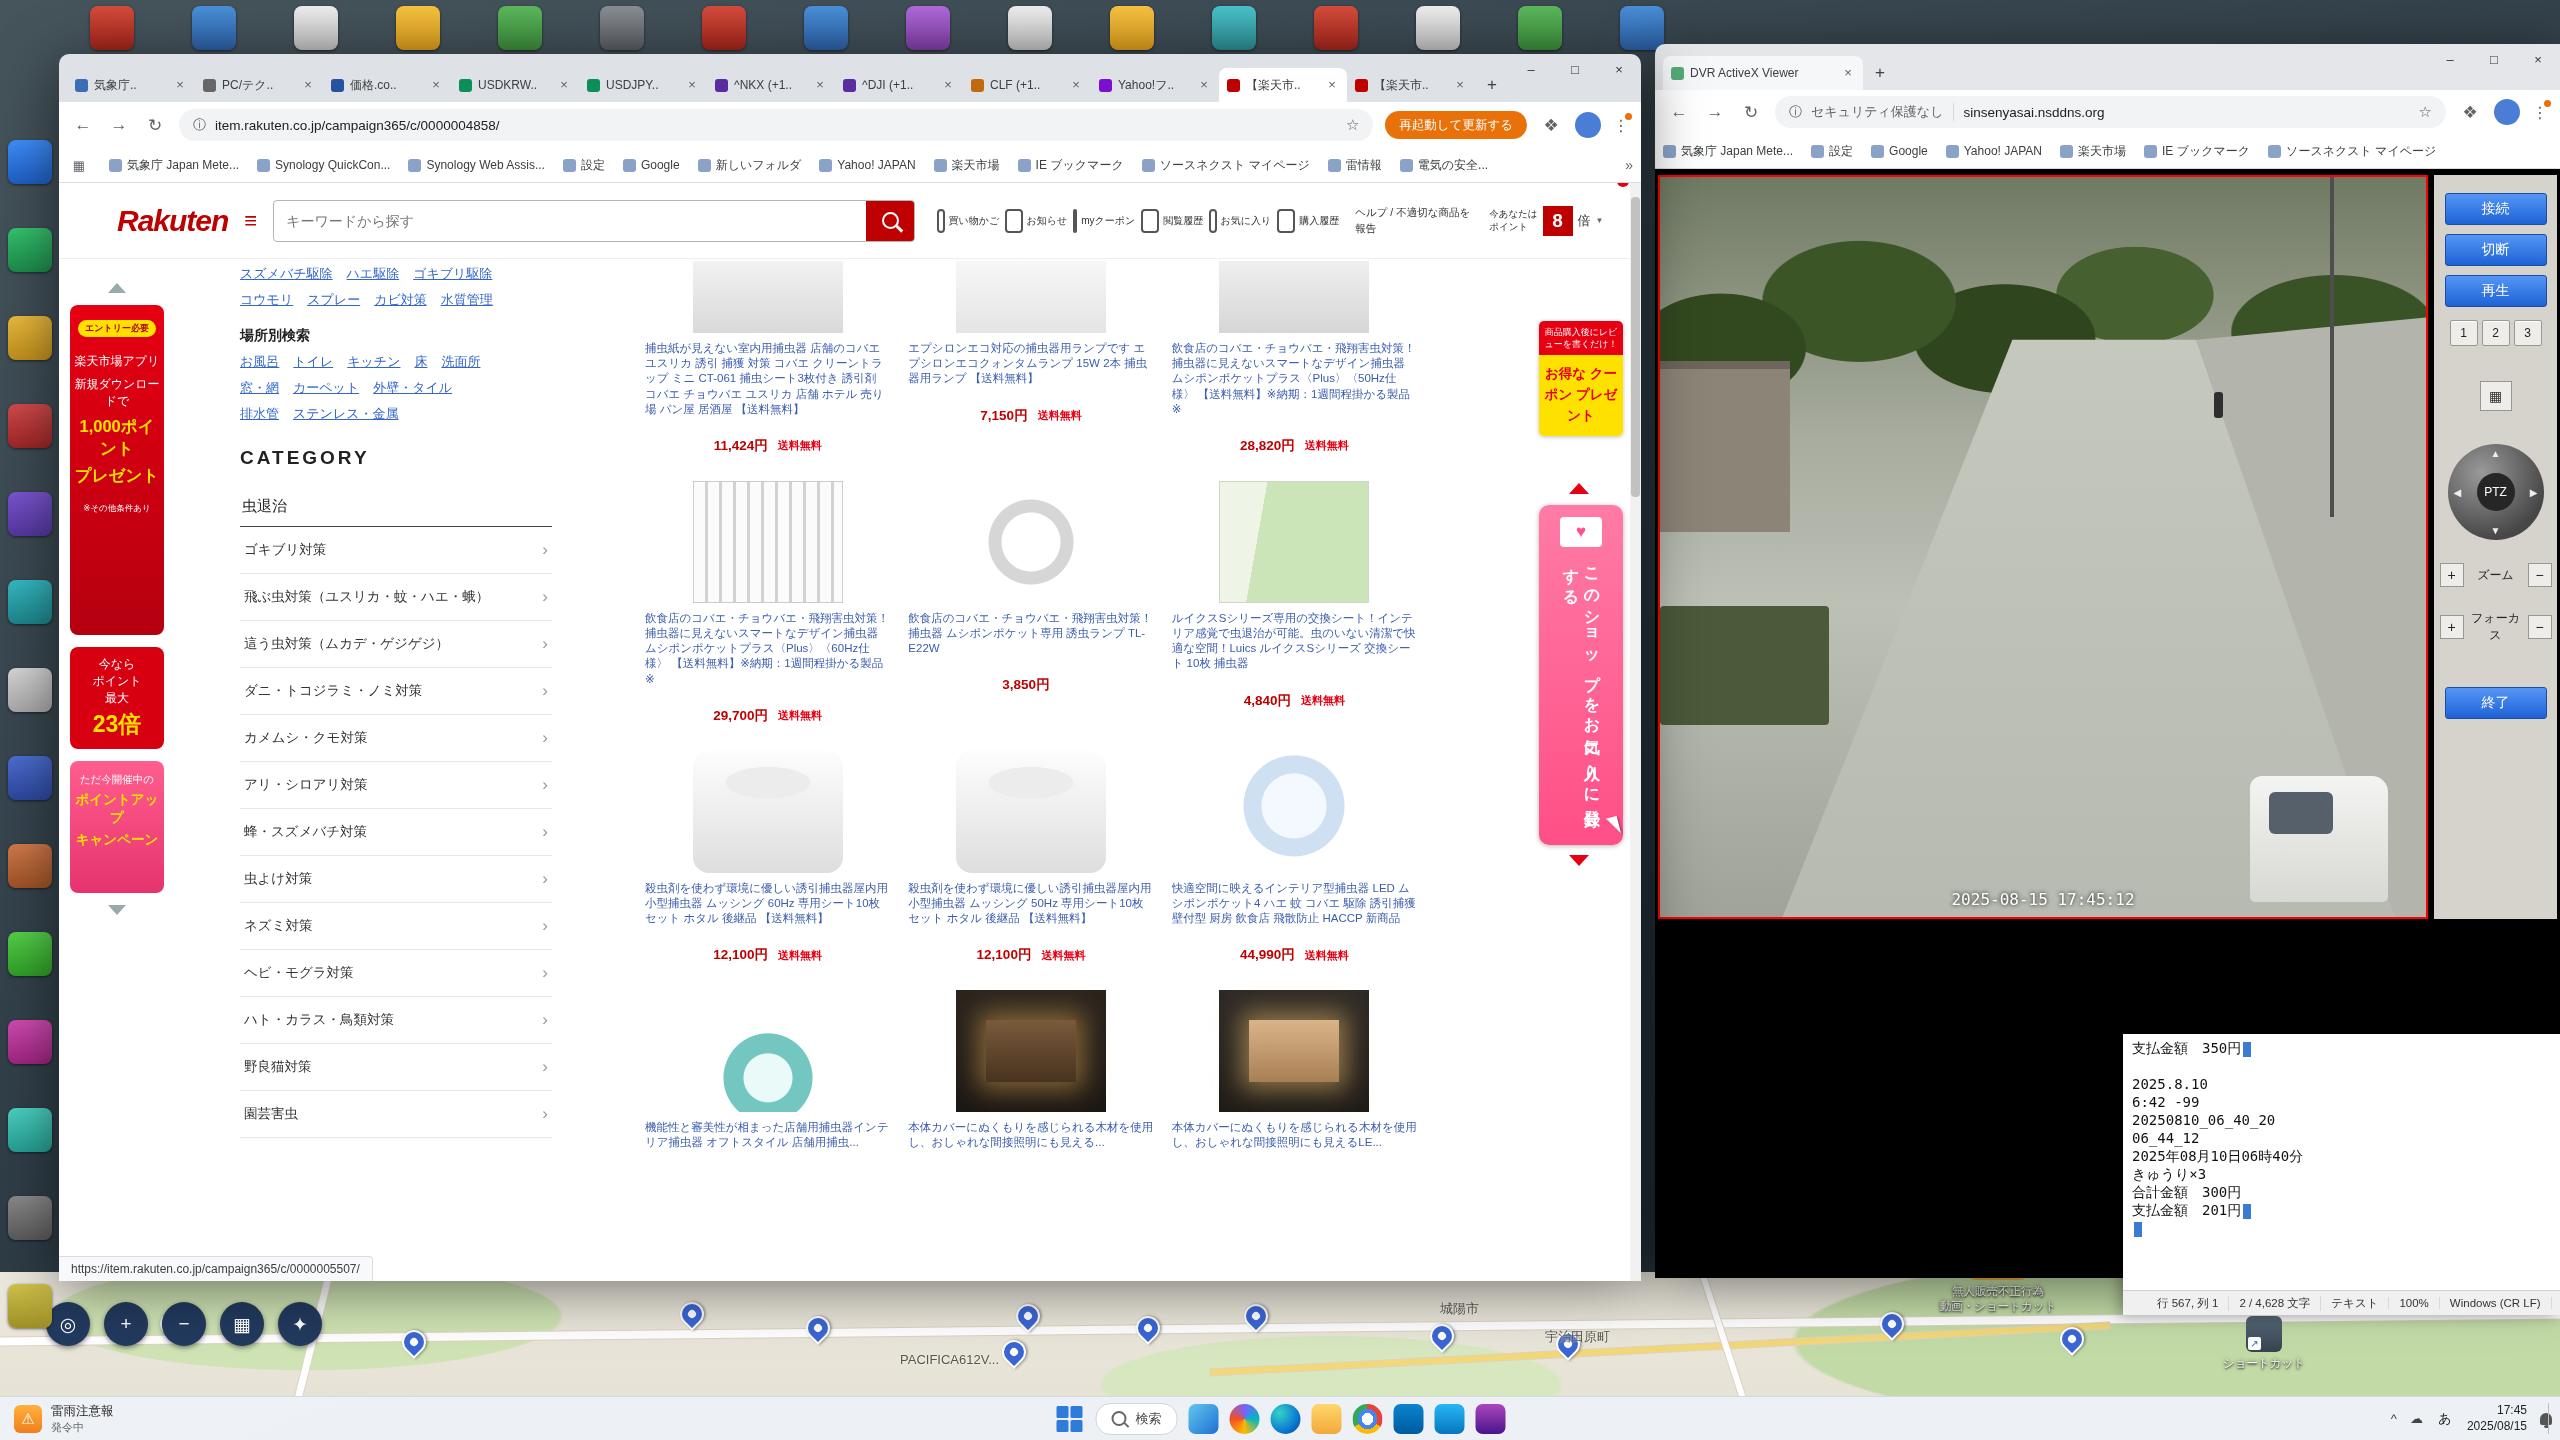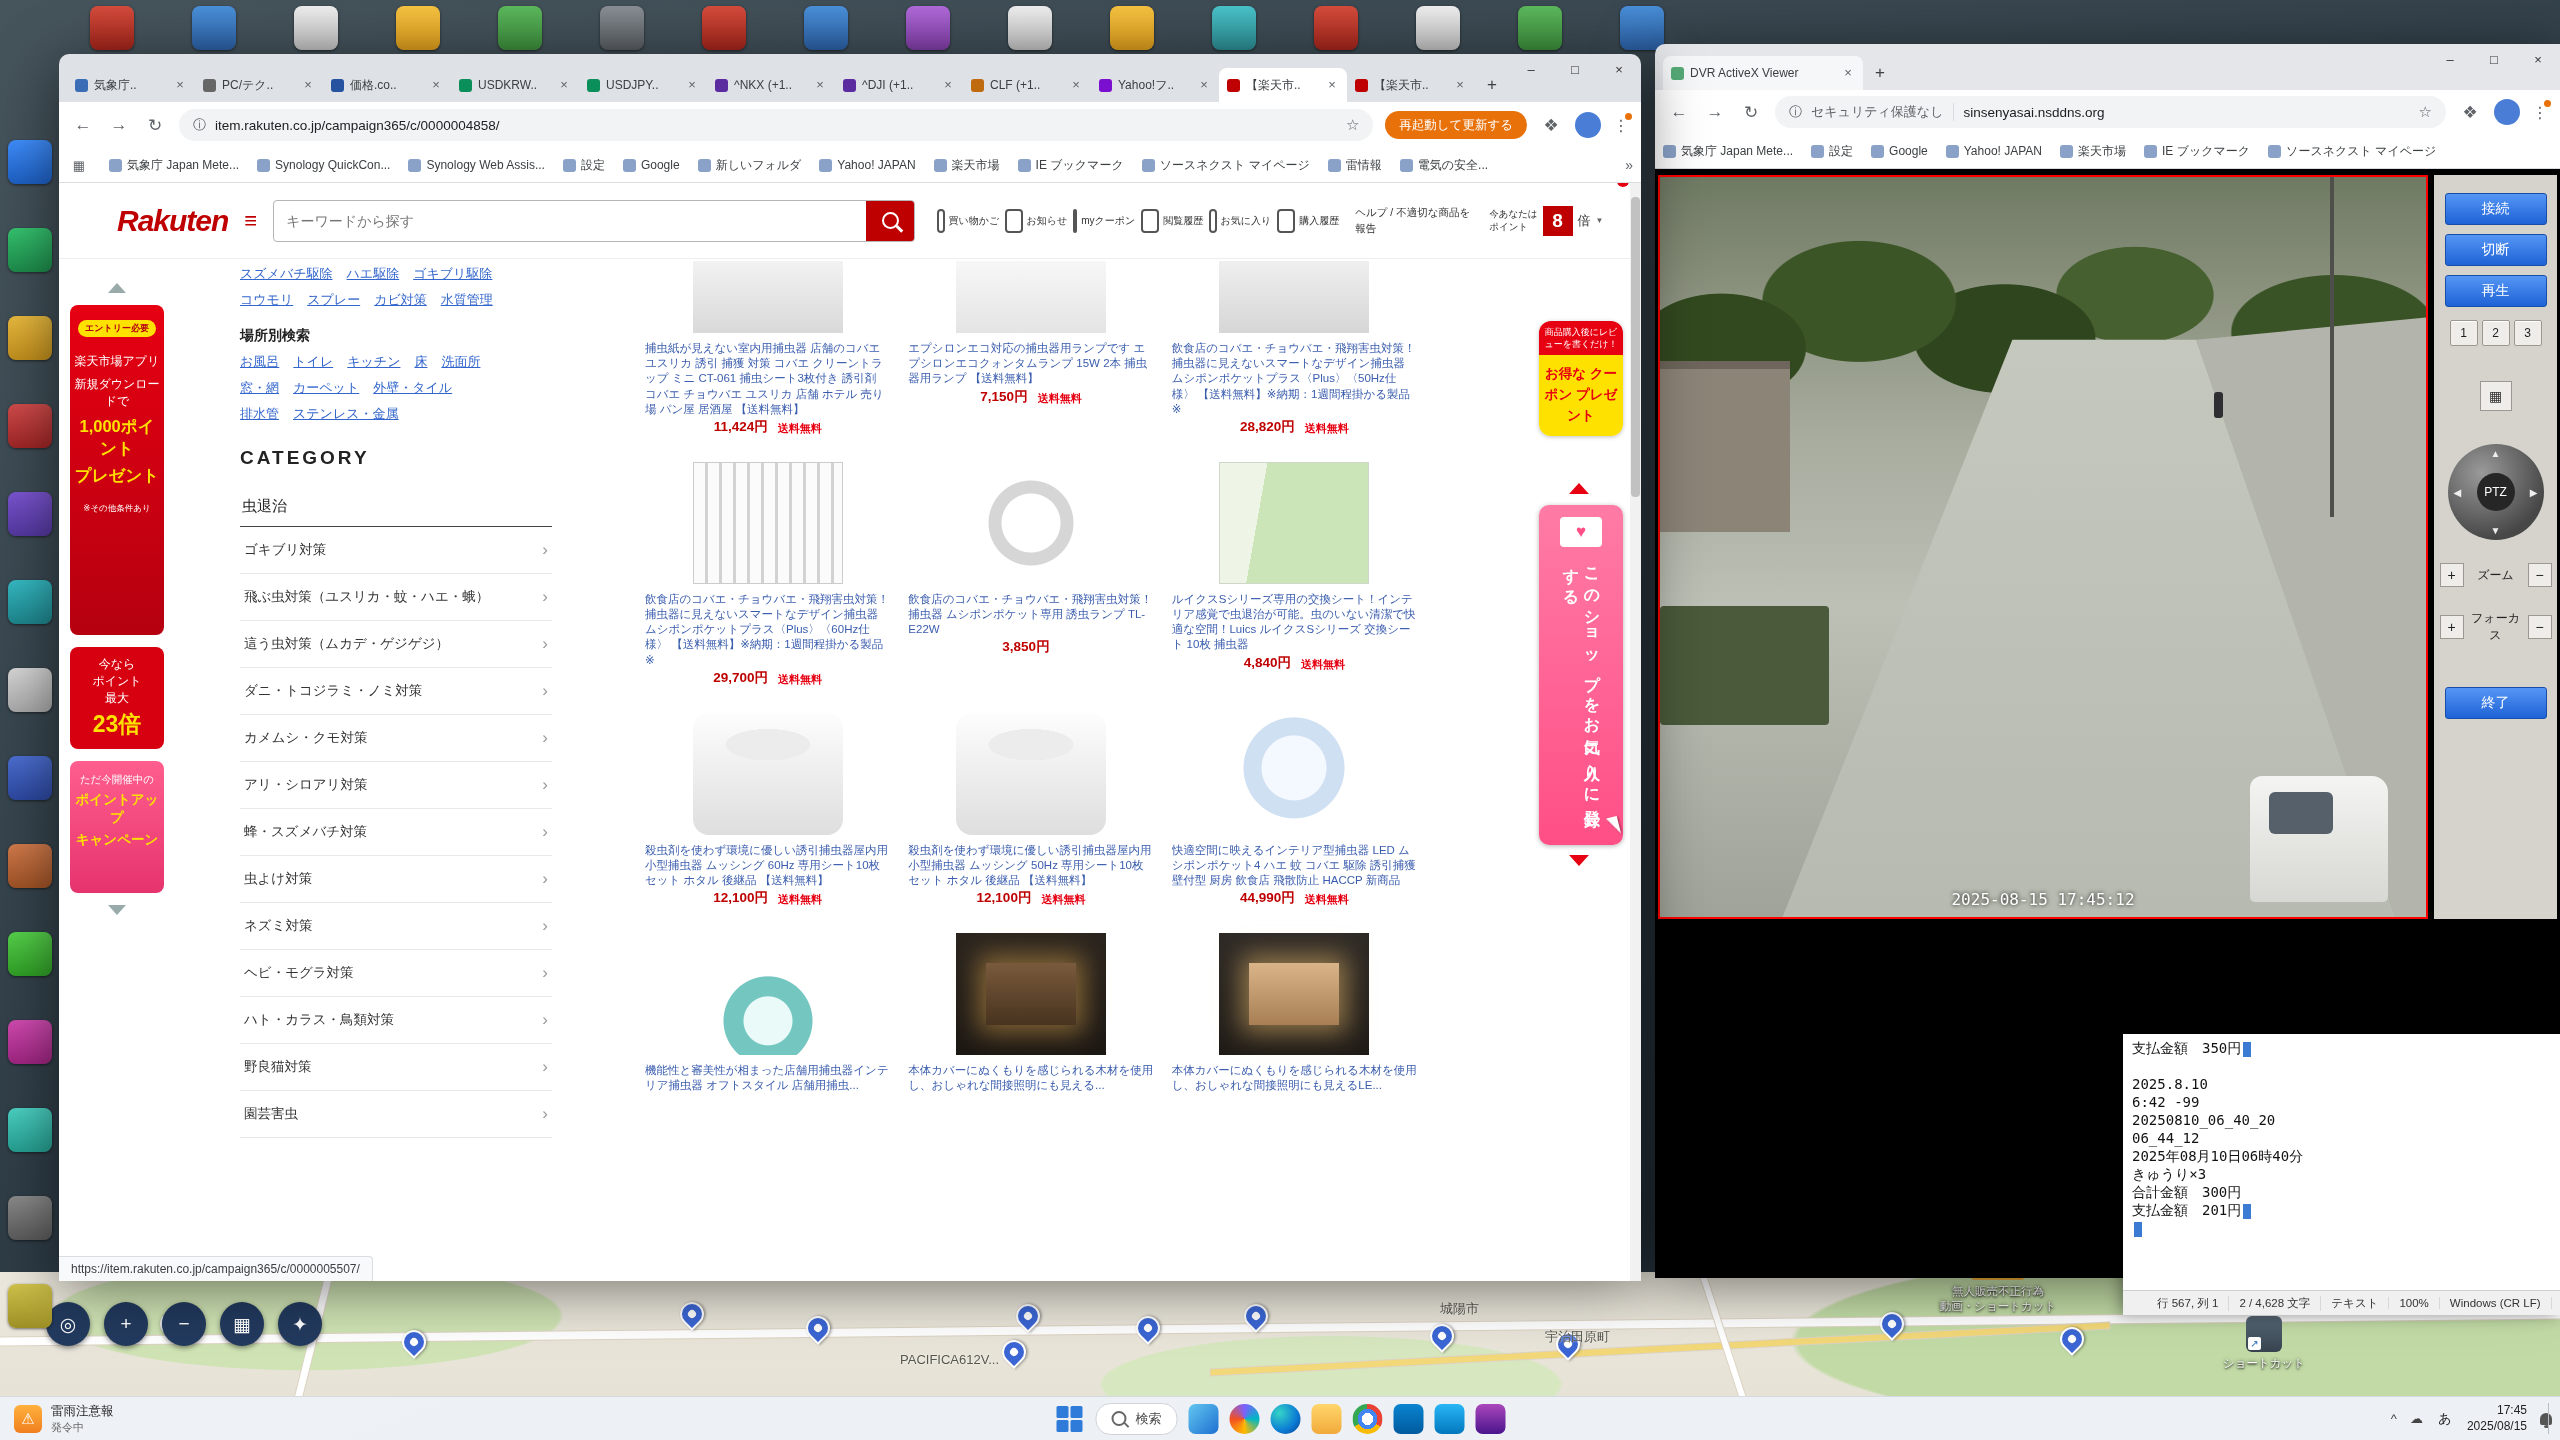--- a/index.html
+++ b/index.html
@@ -122,21 +122,21 @@
   .cat-item{display:flex;align-items:center;justify-content:space-between;height:47px;border-bottom:1px solid #e8e8e8;
             font-size:13.5px;color:#333;padding:0 4px;box-sizing:border-box}
   .chv::before{content:"\203a";color:#999;font-size:17px}
   
   .grid{position:absolute;left:586px;top:78px;width:772px;display:grid;grid-template-columns:repeat(3,1fr);
         column-gap:18px;row-gap:26px;z-index:1}
   .pcell{display:flex;flex-direction:column;align-items:center}
   .pimg{width:150px;height:122px;background:#fafafa}
   .ptitle{font-size:11.5px;line-height:1.32;color:#3a5dae;display:-webkit-box;-webkit-line-clamp:7;
           -webkit-box-orient:vertical;overflow:hidden;margin-top:8px;width:100%}
-  .pprice{margin-top:1px;display:flex;gap:10px;align-items:flex-end}
+  .pprice{margin-top:20px;display:flex;gap:10px;align-items:center}
   .pyen{font-size:13.5px;color:#bf0000;font-weight:bold}
   .pship{font-size:11px;color:#e60012;font-weight:bold}
   [data-kind="cutA"]{background:linear-gradient(#f2f2f2,#d9d9d9)}
   [data-kind="cutB"]{background:linear-gradient(#f7f7f7,#e4e4e4)}
   [data-kind="cutC"]{background:linear-gradient(#efefef,#d6d6d6)}
   [data-kind="slats"]{background:repeating-linear-gradient(90deg,#fbfbfb 0 11px,#d2d2d2 11px 14px);border:1px solid #ccc;box-sizing:border-box}
   [data-kind="ring"]{background:radial-gradient(circle at 50% 50%, #fff 0 29px, #d6d6d6 30px 42px, #fff 43px)}
   [data-kind="greenbox"]{background:linear-gradient(100deg,#eef5e7 0 28%,#cbe4b8 28% 100%);border:1px solid #cfd8c8;box-sizing:border-box}
   [data-kind="curve"]{background:radial-gradient(ellipse 70px 26px at 50% 26%, #ececec 0 60%, transparent 61%),
                       linear-gradient(#fdfdfd,#dedede);border-radius:16px}
@@ -146,21 +146,21 @@
   [data-kind="wooddark"]::after{content:"";position:absolute;left:30px;right:30px;top:30px;bottom:30px;
      background:linear-gradient(#7a5a3c,#47331f);box-shadow:0 0 26px 8px rgba(255,190,90,.45)}
   [data-kind="woodlight"]{background:linear-gradient(#2e2a26,#1f1b17);position:relative}
   [data-kind="woodlight"]::after{content:"";position:absolute;left:30px;right:30px;top:30px;bottom:30px;
      background:linear-gradient(#dab489,#a87f55);box-shadow:0 0 26px 8px rgba(255,205,120,.5)}
   
   .rarr-u{position:absolute;left:1510px;width:0;height:0;border-left:10px solid transparent;border-right:10px solid transparent;
           border-bottom:11px solid #e60012;z-index:2}
   .rarr-d{position:absolute;left:1510px;width:0;height:0;border-left:10px solid transparent;border-right:10px solid transparent;
           border-top:11px solid #e60012;z-index:2}
-  .coupon{position:absolute;left:1480px;top:138px;width:84px;border-radius:12px;overflow:hidden;text-align:center;
+  .coupon{position:absolute;left:1480px;top:138px;width:84px;border-radius:5px;overflow:hidden;text-align:center;
           box-shadow:0 1px 4px rgba(0,0,0,.25);z-index:2}
   .chead{background:#e60012;color:#fff;font-size:9px;padding:5px 3px;line-height:1.35}
   .cbody{background:#ffe100;color:#e60012;font-weight:bold;font-size:13.5px;padding:9px 0;line-height:1.55}
   .favban{position:absolute;left:1480px;top:322px;width:84px;height:340px;background:linear-gradient(#ff7ba6,#ff4f86);
           border-radius:10px;display:flex;flex-direction:column;align-items:center;padding-top:12px;box-sizing:border-box;
           box-shadow:0 1px 5px rgba(0,0,0,.3);z-index:2}
   .fheart{width:42px;height:30px;background:#fff;border-radius:4px;display:flex;align-items:center;justify-content:center;
           color:#ff4f86;font-size:17px}
   .ftext{writing-mode:vertical-rl;color:#fff;font-weight:bold;font-size:16px;letter-spacing:3px;margin-top:10px;height:250px}
   .fcursor{position:absolute;right:4px;bottom:10px;width:0;height:0;border-left:11px solid transparent;

